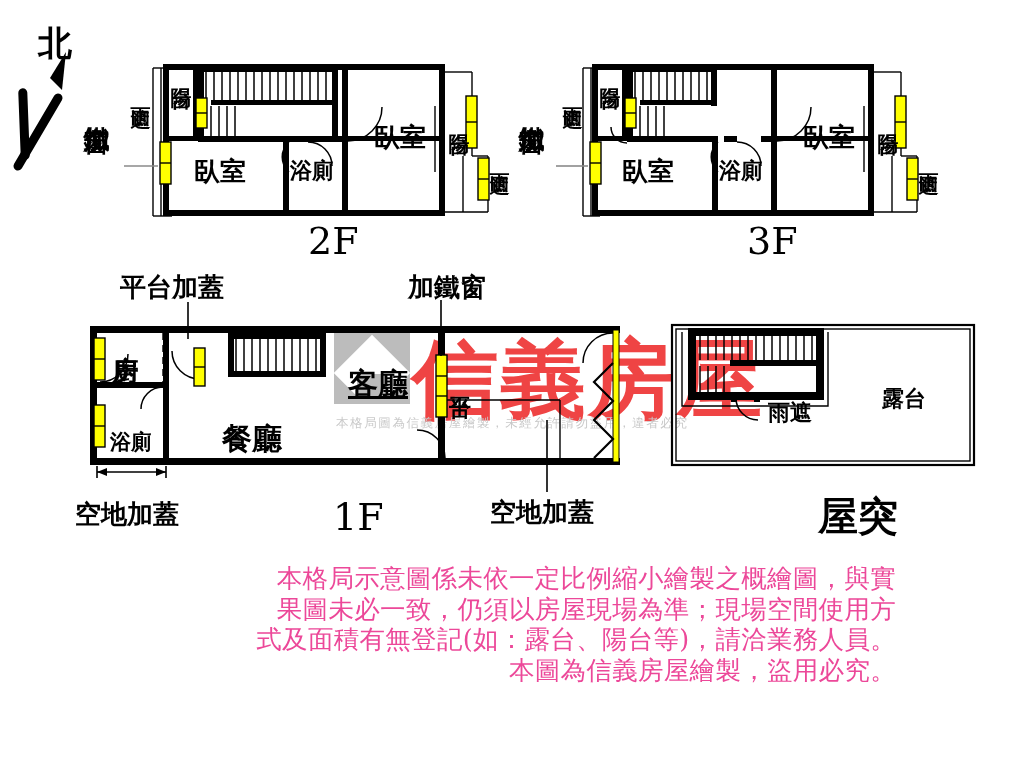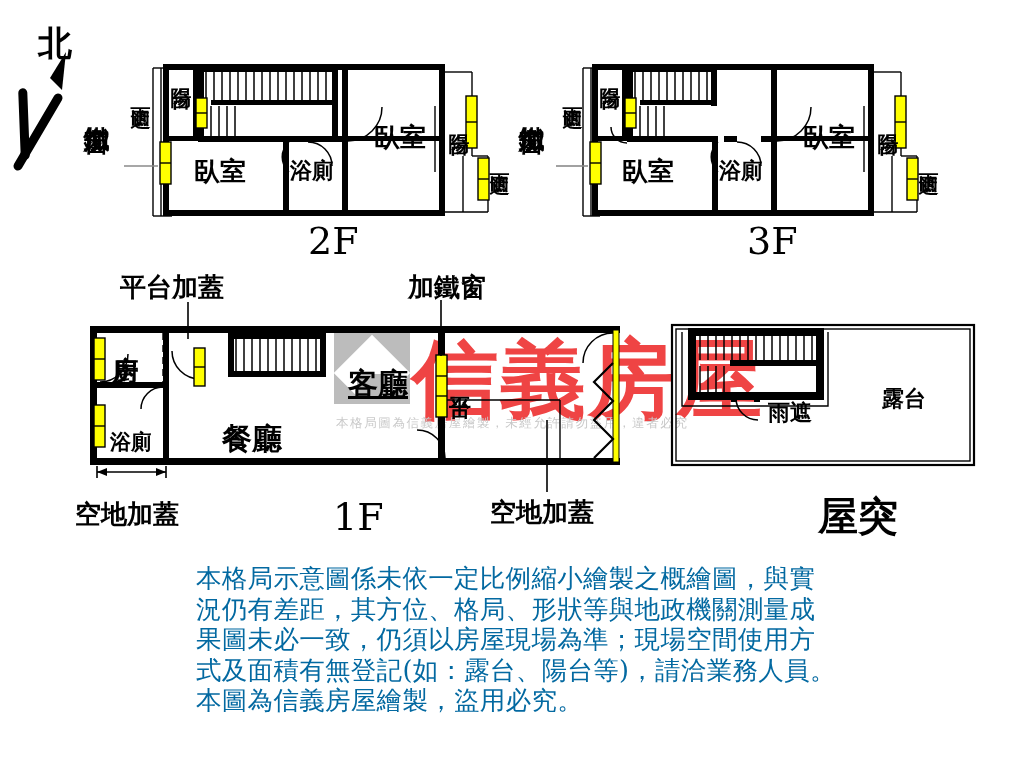--- a/index.html
+++ b/index.html
@@ -8,22 +8,22 @@
     font-family:"DejaVu Sans","Liberation Sans",sans-serif;
   }
   #stage{position:absolute;left:0;top:0;width:1024px;height:768px;}
   svg{position:absolute;left:0;top:0;width:1024px;height:768px;}
   .lbl{position:absolute;color:#000;line-height:1.0;white-space:pre;}
   .cjk{font-family:"DejaVu Sans","Liberation Sans",sans-serif;font-weight:600;}
   .serif{font-family:"DejaVu Serif","Liberation Serif",serif;}
   .disc{
     position:absolute;left:196px;top:563px;width:700px;
     font-family:"DejaVu Serif","Liberation Serif",serif;
-    font-size:25.5px;line-height:30.5px;color:#0369a1;letter-spacing:0.3px;
-    text-align:left;
+    font-size:25.5px;line-height:30.5px;color:#ec4899;letter-spacing:0.3px;
+    text-align:right;
   }
   .wm-logo{
     position:absolute;left:334px;top:330px;width:76px;height:74px;
     background:#bcbcbc;
   }
   .wm-roof{
     position:absolute;left:334px;top:330px;width:76px;height:74px;
     overflow:hidden;
   }
   .wm-roof:before{
@@ -378,19 +378,18 @@
   <div class="lbl cjk" style="left:75px;top:501px;font-size:26px;">空地加蓋</div>
   <div class="lbl cjk" style="left:490px;top:499px;font-size:26px;">空地加蓋</div>
   <div class="lbl serif" style="left:333px;top:498px;font-size:38px;">1F</div>
 
   <div class="lbl cjk" style="left:768px;top:402px;font-size:22px;">雨遮</div>
   <div class="lbl cjk" style="left:882px;top:388px;font-size:22px;">露台</div>
   <div class="lbl serif cjk" style="left:818px;top:496px;font-size:40px;">屋突</div>
 
   <div class="disc">
     <div>本格局示意圖係未依一定比例縮小繪製之概繪圖，與實</div>
-    <div>況仍有差距，其方位、格局、形狀等與地政機關測量成</div>
     <div>果圖未必一致，仍須以房屋現場為準；現場空間使用方</div>
     <div>式及面積有無登記(如：露台、陽台等)，請洽業務人員。</div>
     <div>本圖為信義房屋繪製，盜用必究。</div>
   </div>
 
 </div>
 
 </body></html>

